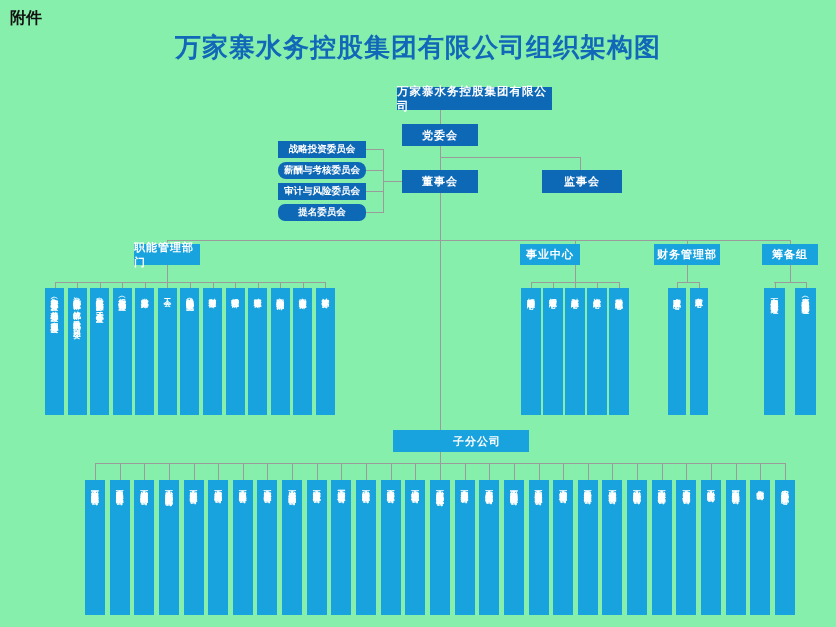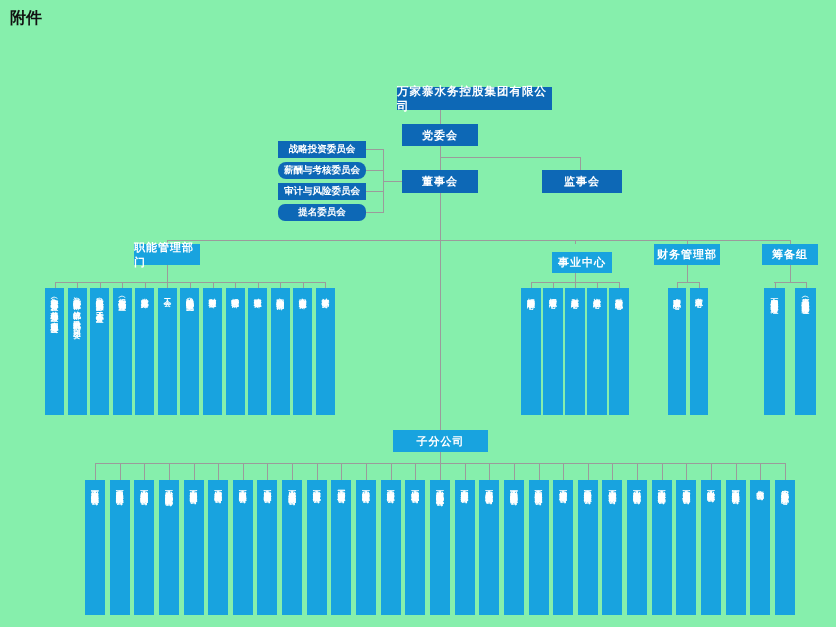--- a/index.html
+++ b/index.html
@@ -36,20 +36,21 @@
         writing-mode:vertical-rl;text-orientation:upright;font-size:7.5px;line-height:9px;
         display:flex;align-items:center;justify-content:flex-start;padding-top:4px;box-sizing:border-box;
         overflow:hidden;letter-spacing:0.5px;}
 </style>
 </head>
 <body>
 
 <div class="canvas">
 
   <div class="attachment">附件</div>
+  <div class="title">万家寨水务控股集团有限公司组织架构图</div>
 
   <div class="vl" style="left:440px;top:110px;height:14px;"></div>
   <div class="vl" style="left:440px;top:146px;height:284px;"></div>
   <div class="hl" style="left:440px;top:157px;width:140px;"></div>
   <div class="vl" style="left:580px;top:157px;height:13px;"></div>
   <div class="hl" style="left:366px;top:149px;width:17px;"></div>
   <div class="hl" style="left:366px;top:170px;width:17px;"></div>
   <div class="hl" style="left:366px;top:191px;width:17px;"></div>
   <div class="hl" style="left:366px;top:212px;width:17px;"></div>
   <div class="vl" style="left:383px;top:149px;height:64px;"></div>
@@ -73,21 +74,21 @@
   <div class="dbox root" style="left:363px;top:87px;width:155px;height:23px;">万家寨水务控股集团有限公司</div>
   <div class="dbox" style="left:402px;top:124px;width:76px;height:22px;">党委会</div>
   <div class="dbox cmt" style="left:278px;top:141px;width:88px;height:17px;">战略投资委员会</div>
   <div class="dbox cmt" style="left:278px;top:162px;width:88px;height:17px;border-radius:8px;">薪酬与考核委员会</div>
   <div class="dbox cmt" style="left:278px;top:183px;width:88px;height:17px;">审计与风险委员会</div>
   <div class="dbox cmt" style="left:278px;top:204px;width:88px;height:17px;border-radius:7px;">提名委员会</div>
   <div class="dbox" style="left:402px;top:170px;width:76px;height:23px;">董事会</div>
   <div class="dbox" style="left:542px;top:170px;width:80px;height:23px;">监事会</div>
 
   <div class="cbox" style="left:134px;top:244px;width:66px;height:21px;">职能管理部门</div>
-  <div class="cbox" style="left:552px;top:244px;width:60px;height:21px;margin-top:8px;">事业中心</div>
+  <div class="cbox" style="left:520px;top:244px;width:60px;height:21px;">事业中心</div>
   <div class="cbox" style="left:654px;top:244px;width:66px;height:21px;">财务管理部</div>
   <div class="cbox" style="left:762px;top:244px;width:56px;height:21px;">筹备组</div>
 
   <div class="row s6 w19" style="left:45px;top:288px;width:290px;height:127px;">
     <div class="cell">
         <div class="vbox">办公室（董事会办公室、总经理办公室、应急管理办公室）</div>
       </div>
     <div class="cell">
         <div class="vbox">党委办公室（宣传部、统战部、人民武装部、团委）</div>
       </div>
@@ -155,21 +156,21 @@
 
   <div class="row s6 w21" style="left:764px;top:288px;width:52px;height:127px;">
     <div class="cell">
         <div class="vbox">万家寨水控集团古贤工程项目筹备组</div>
       </div>
     <div class="cell">
         <div class="vbox">太原（古交）抽水蓄能电站项目筹备组</div>
       </div>
   </div>
 
-  <div class="cbox" style="left:393px;top:430px;width:95px;height:22px;">子分公司</div>
+  <div class="cbox" style="left:393px;top:430px;width:104px;height:22px;padding-left:32px;">子分公司</div>
 
   <div class="row s17 w20" style="left:85px;top:480px;width:710px;height:135px;">
     <div class="cell">
         <div class="vbox">山西万家寨引黄水务集团有限公司</div>
       </div>
     <div class="cell">
         <div class="vbox">山西禹门口引黄水务集团有限公司</div>
       </div>
     <div class="cell">
         <div class="vbox">山西省水利建筑工程局集团有限公司</div>

